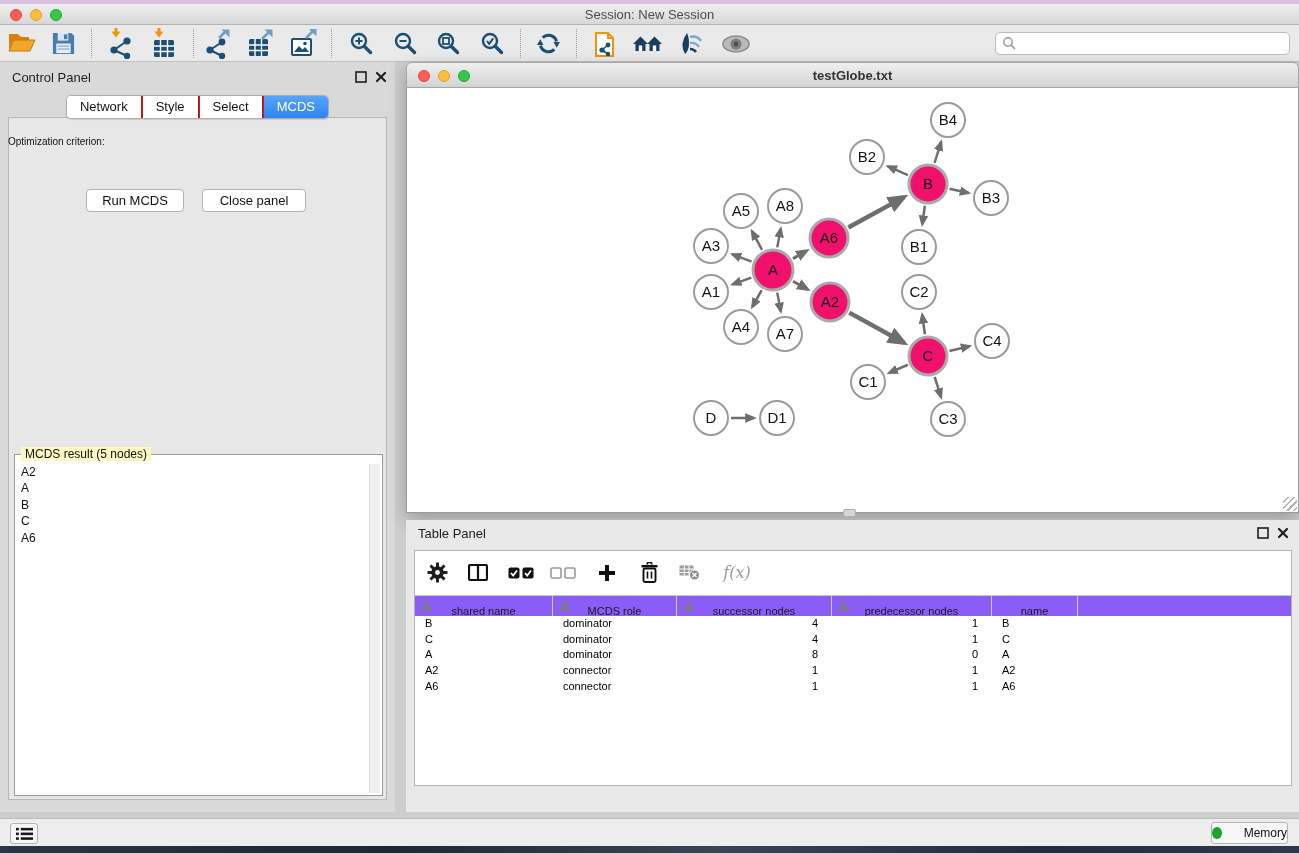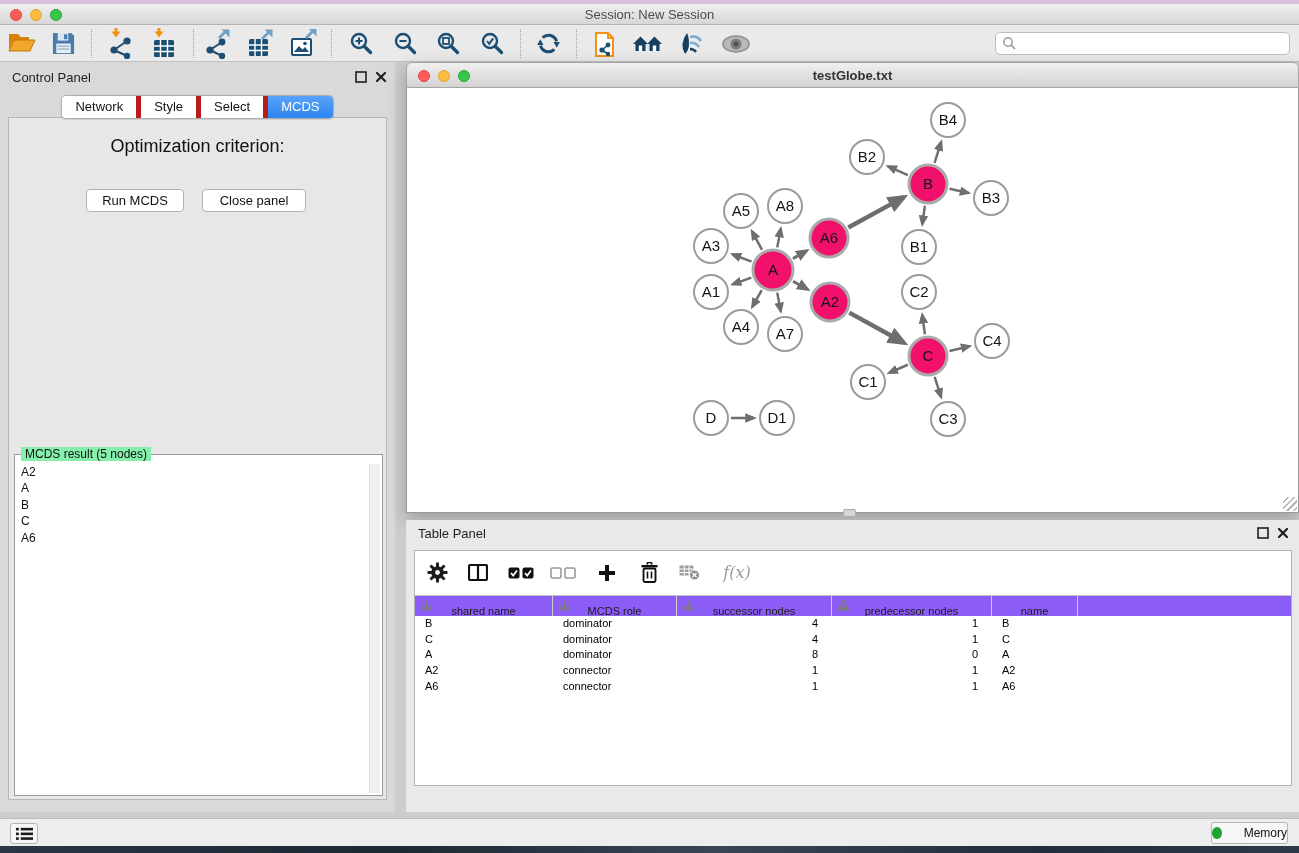--- a/index.html
+++ b/index.html
@@ -32,41 +32,41 @@
   .dock { position:absolute; left:0; top:62px; width:395px; height:750px; background:#d9d9d9; }
   .panel-head { position:absolute; left:12px; top:8px; font-size:13px; color:#1e1e1e; }
   .win-btns { position:absolute; right:8px; top:9px; display:flex; gap:8px; align-items:center; }
   .cp-body { position:absolute; left:8px; top:55px; width:379px; height:683px;
     background:#e7e7e7; border:1px solid #b7b7b7; }
   .seg-row { position:absolute; left:0; width:100%; display:flex; justify-content:center; }
   .cp-tabs-row { top:33px; z-index:5; }
   .seg { display:inline-flex; background:#fff; border:1px solid #aeaeae; border-radius:5px;
     overflow:hidden; box-shadow:0 0.5px 1px rgba(0,0,0,.12); }
   .seg-item { padding:3px 13px 4px 13px; font-size:13px; color:#141414;
-    border-right:5px solid #b91c1c; background:#fff; white-space:nowrap; }
+    border-right:2px solid #b91c1c; background:#fff; white-space:nowrap; }
   .seg-item:last-child { border-right:none; }
   .seg-item.active { background:linear-gradient(#58a3f8,#2d85f2); color:#fff; }
-  .opt-label { position:absolute; left:0; width:100%; top:19px; text-align:center;
-    font-size:18px; color:#111; }
+  .opt-label { position:absolute; left:0; width:100%; top:19px; 
+    font-size:10px; color:#111; }
   .dropdown { position:absolute; left:35px; top:39px; width:313px; height:23px;
     background:#fff; border:1px solid #ababab; border-radius:4px; display:flex; align-items:center; }
   .dropdown .dd-text { flex:1; font-size:13px; color:#111; padding-left:9px; white-space:nowrap;
     overflow:hidden; }
   .dd-stepper { width:20px; height:21px; border-radius:3px; background:linear-gradient(#66acf9,#2f86f4);
     display:flex; flex-direction:column; align-items:center; justify-content:center; gap:2px; margin-right:1px; }
   .dd-up { width:0; height:0; border-left:4px solid transparent; border-right:4px solid transparent;
     border-bottom:5px solid #fff; }
   .dd-down { width:0; height:0; border-left:4px solid transparent; border-right:4px solid transparent;
     border-top:5px solid #fff; }
   .btn { position:absolute; height:23px; background:#fff; border:1px solid #b2b2b2;
     border-radius:4px; font-size:13px; color:#111; display:flex; align-items:center;
     justify-content:center; }
   .fieldset { position:absolute; left:6px; top:337px; width:369px; height:342px;
     border:1px solid #9b9b9b; background:#fff; }
-  .fieldset .legend { position:absolute; top:-8px; left:6px; background:#86efac;
+  .fieldset .legend { position:absolute; top:-8px; left:6px; background:#fef9c3;
     padding:0 4px; font-size:12px; color:#111; }
   .mcds-list { position:absolute; left:2px; top:9px; right:14px; bottom:2px; background:#fff;
     overflow:hidden; }
   .mcds-list .list-item { font-size:12px; color:#111; line-height:16.4px; padding-left:4px; }
   .list-scroll { position:absolute; top:9px; right:2px; width:11px; bottom:2px;
     background:#f0f0f0; border-left:1px solid #dcdcdc; }
 
   
   .netwin { position:absolute; left:406px; top:62px; width:893px; height:451px;
     border-radius:6px 6px 0 0; box-shadow:0 6px 18px rgba(0,0,0,.25); }

